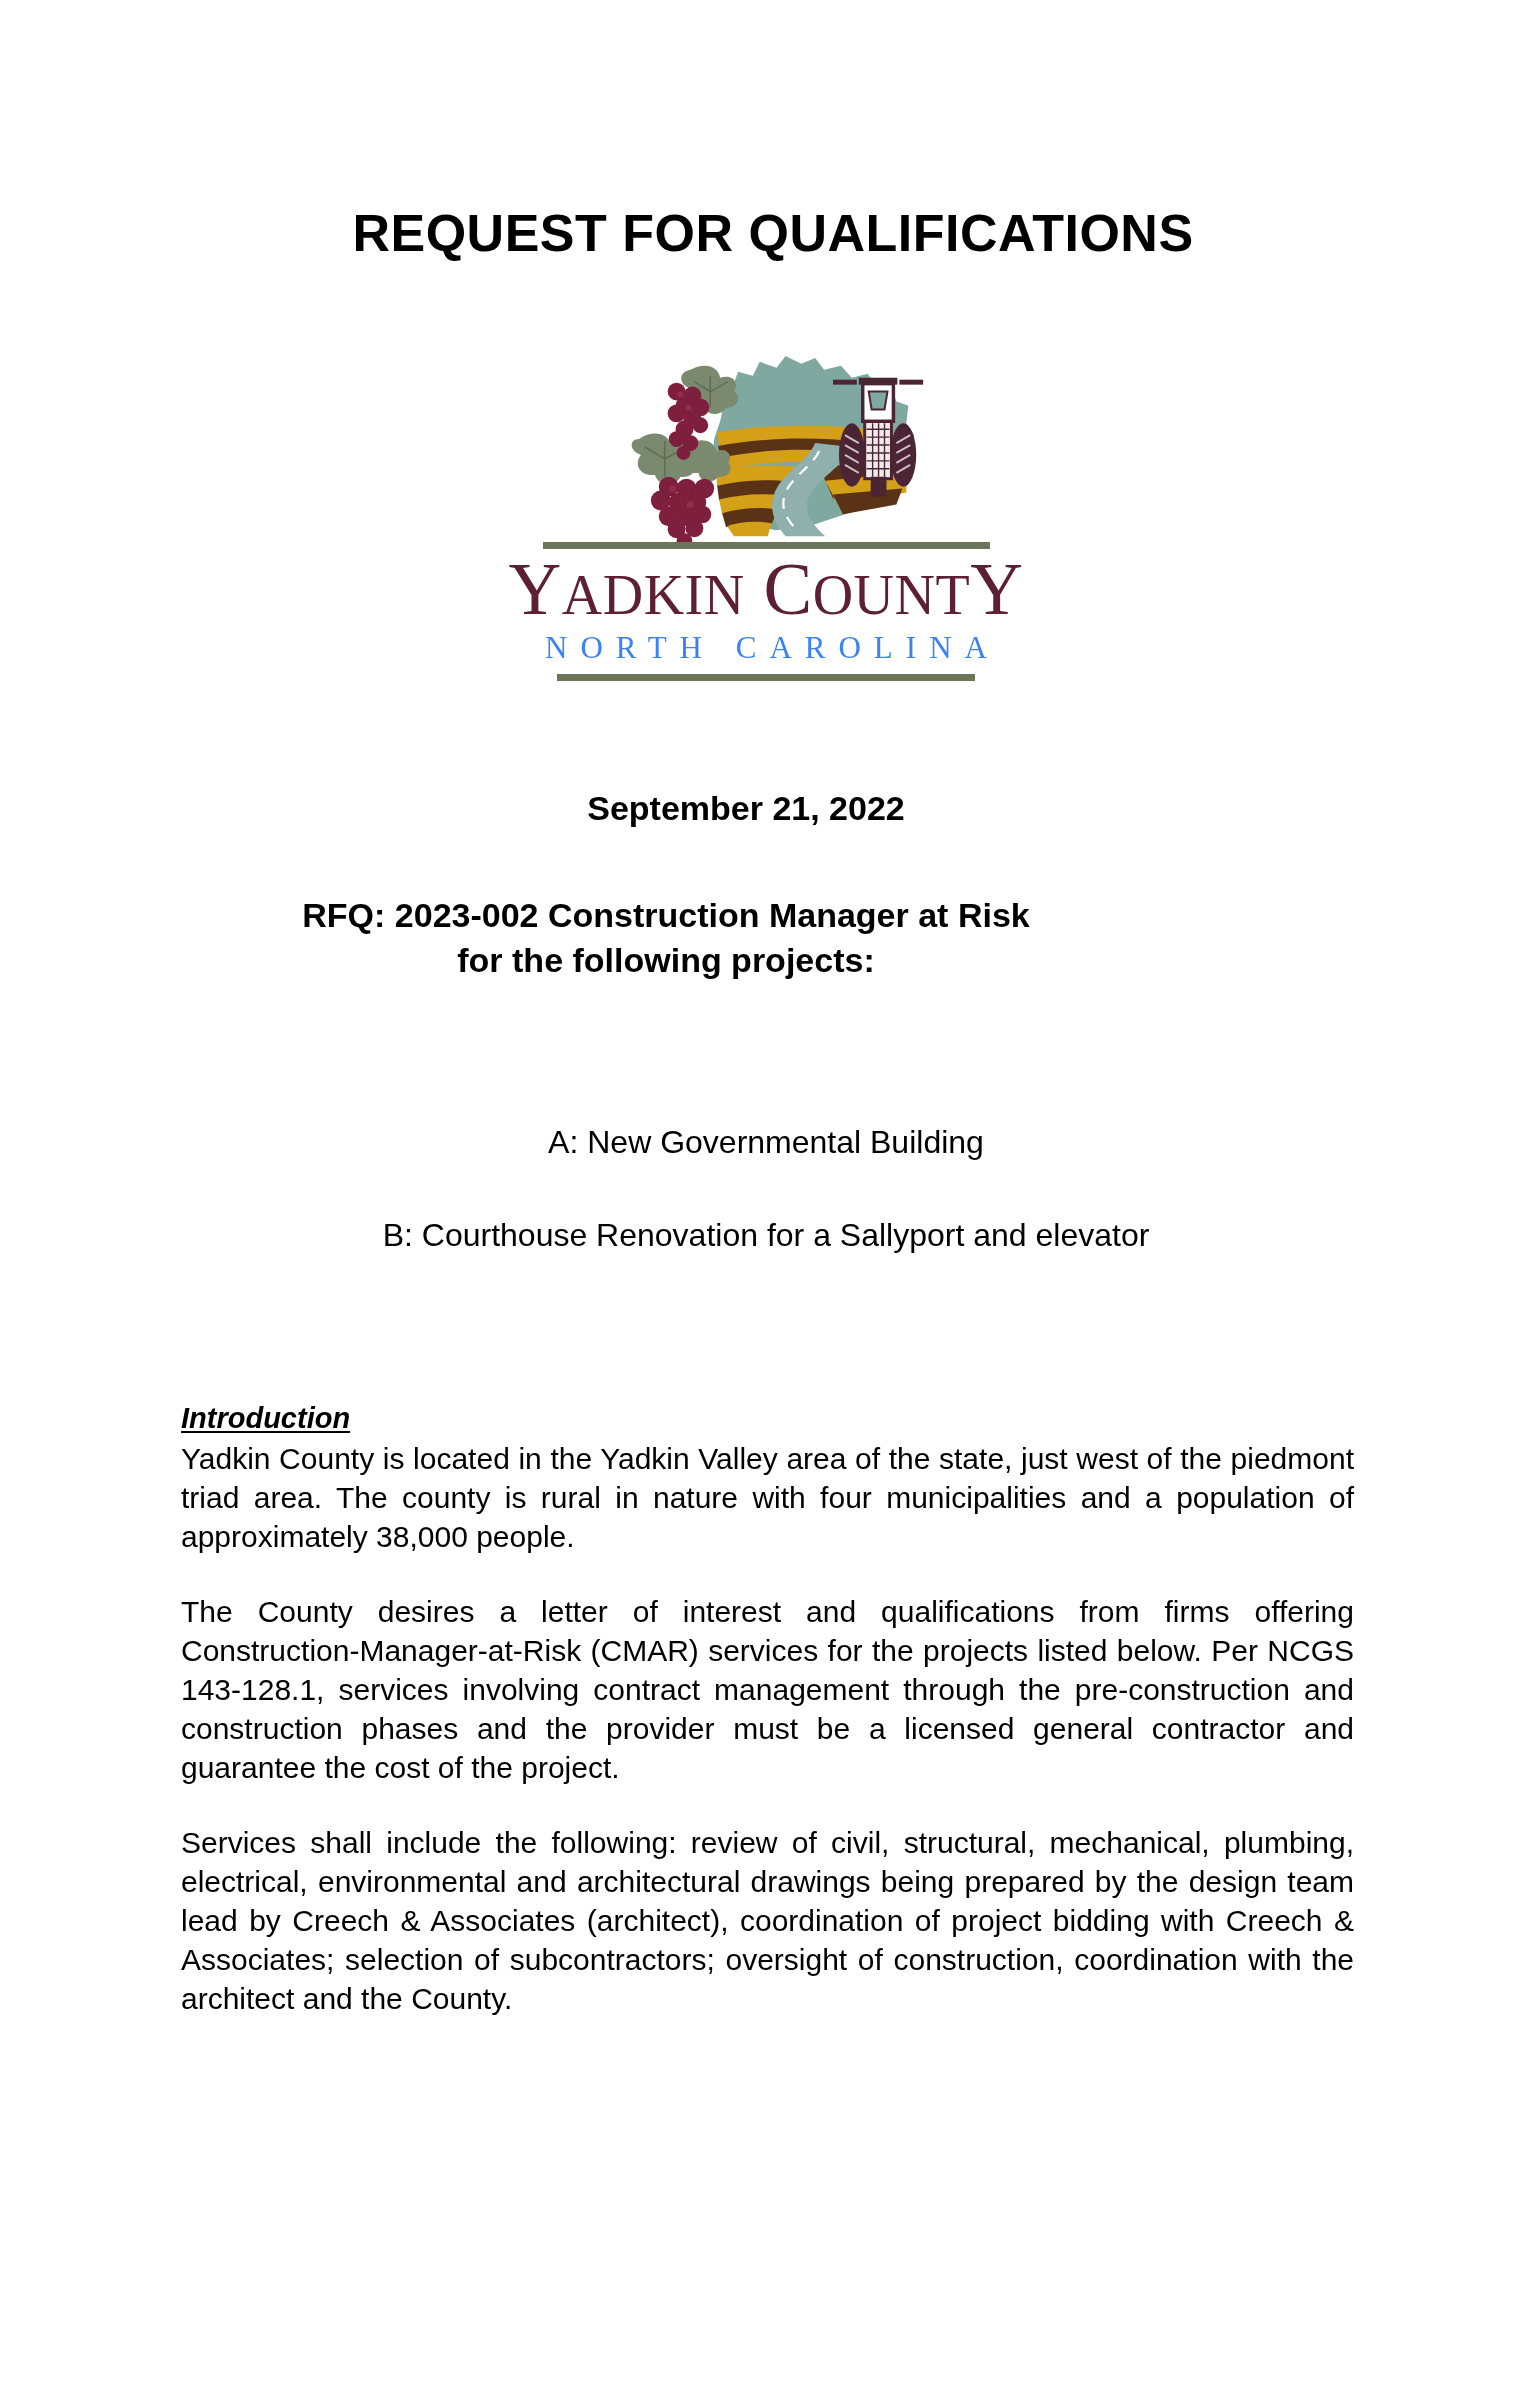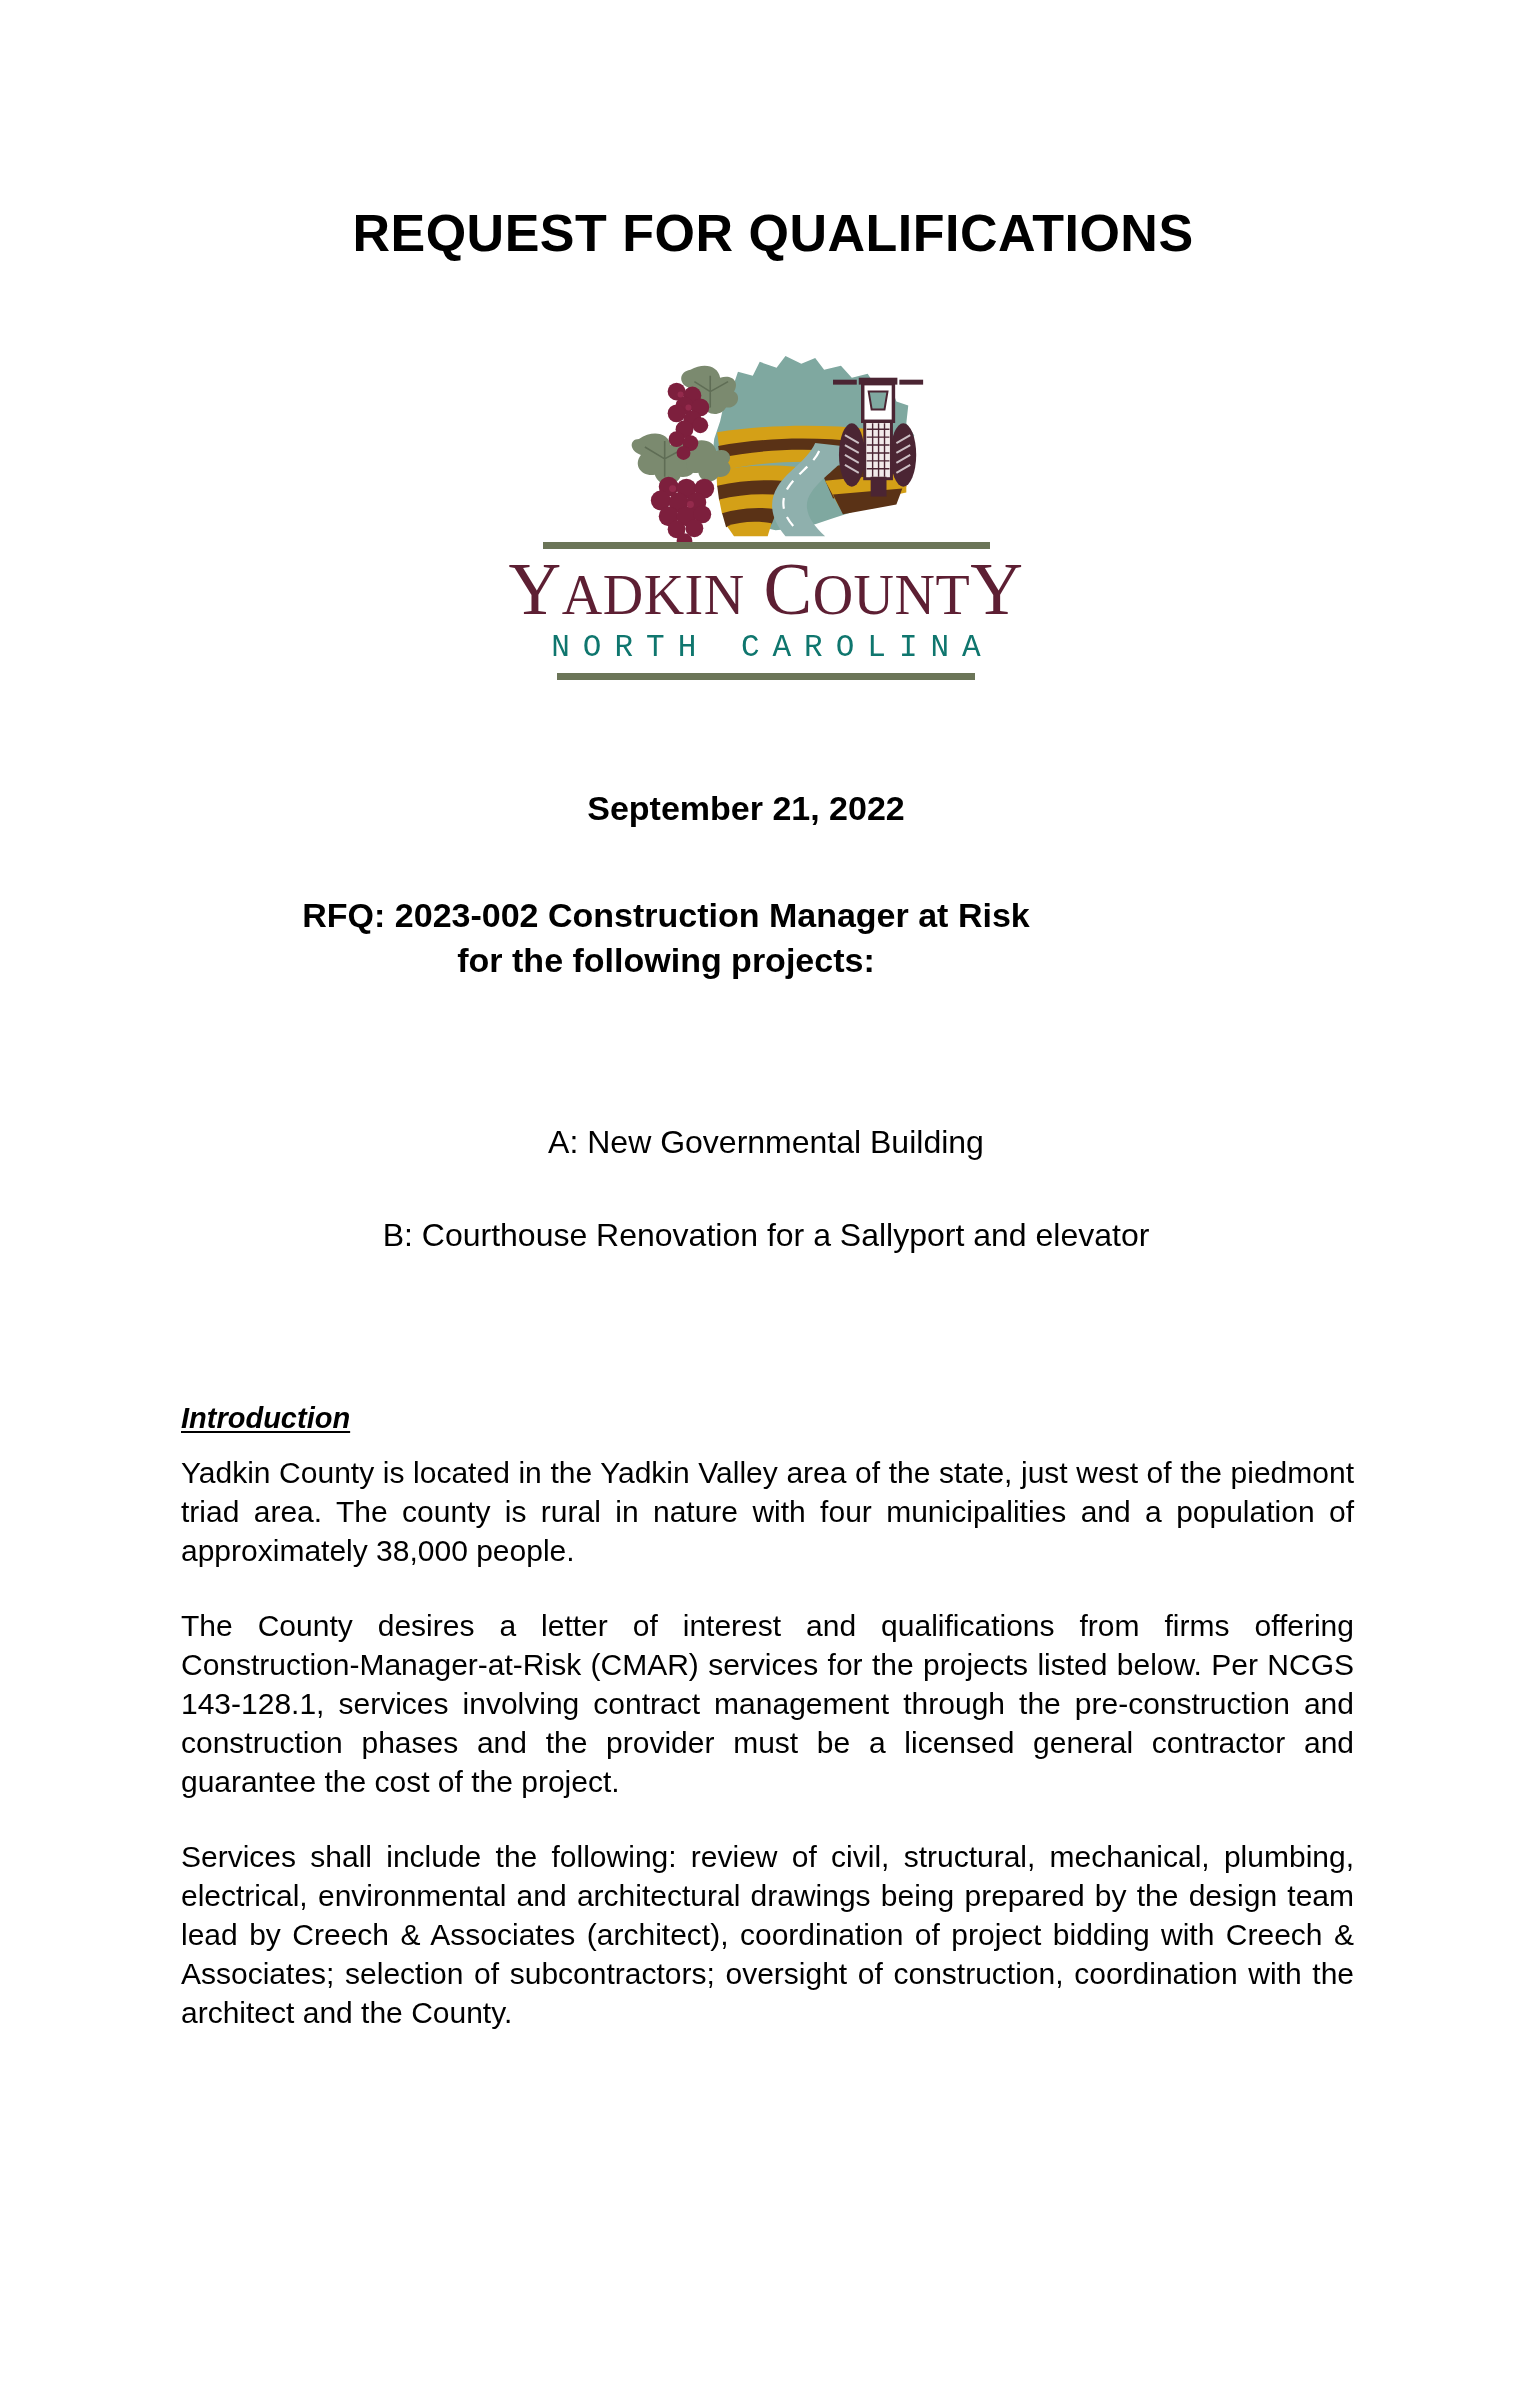--- a/index.html
+++ b/index.html
@@ -67,23 +67,23 @@
     font-size: 73px;
     color: #5d1f33;
     line-height: 1;
     margin-top: 4px;
     letter-spacing: 0.5px;
     white-space: nowrap;
   }
   .logo-wordmark .cap { font-size: 73px; }
   .logo-wordmark .sm { font-size: 56px; }
   .logo-sub {
-    font-family: Liberation Mono, monospace;
+    font-family: Liberation Serif, serif;
     font-size: 31px;
-    color: #0f766e;
+    color: #3b82f6;
     letter-spacing: 13px;
     margin-top: 4px;
     padding-left: 13px;
     white-space: nowrap;
   }
   .logo-bar-bottom {
     width: 418px;
     height: 7px;
     background: #6b7558;
     margin-top: 8px;
@@ -142,21 +142,21 @@
     text-underline-offset: 3px;
     margin: 12px 0 2px 0;
     display: inline-block;
   }
   .body-para {
     font-size: 30px;
     line-height: 1.30;
     text-align: justify;
     margin: 0 0 36px 0;
   }
-  .body-para.first { margin-top: 16px; }
+  .body-para.first { margin-top: 2px; }
   .body-para:last-child { margin-bottom: 0; }
 </style>
 </head>
 <body>
 
 <div class="page">
 
   <div class="doc-title">REQUEST FOR QUALIFICATIONS</div>
 
   <div class="logo-block">

